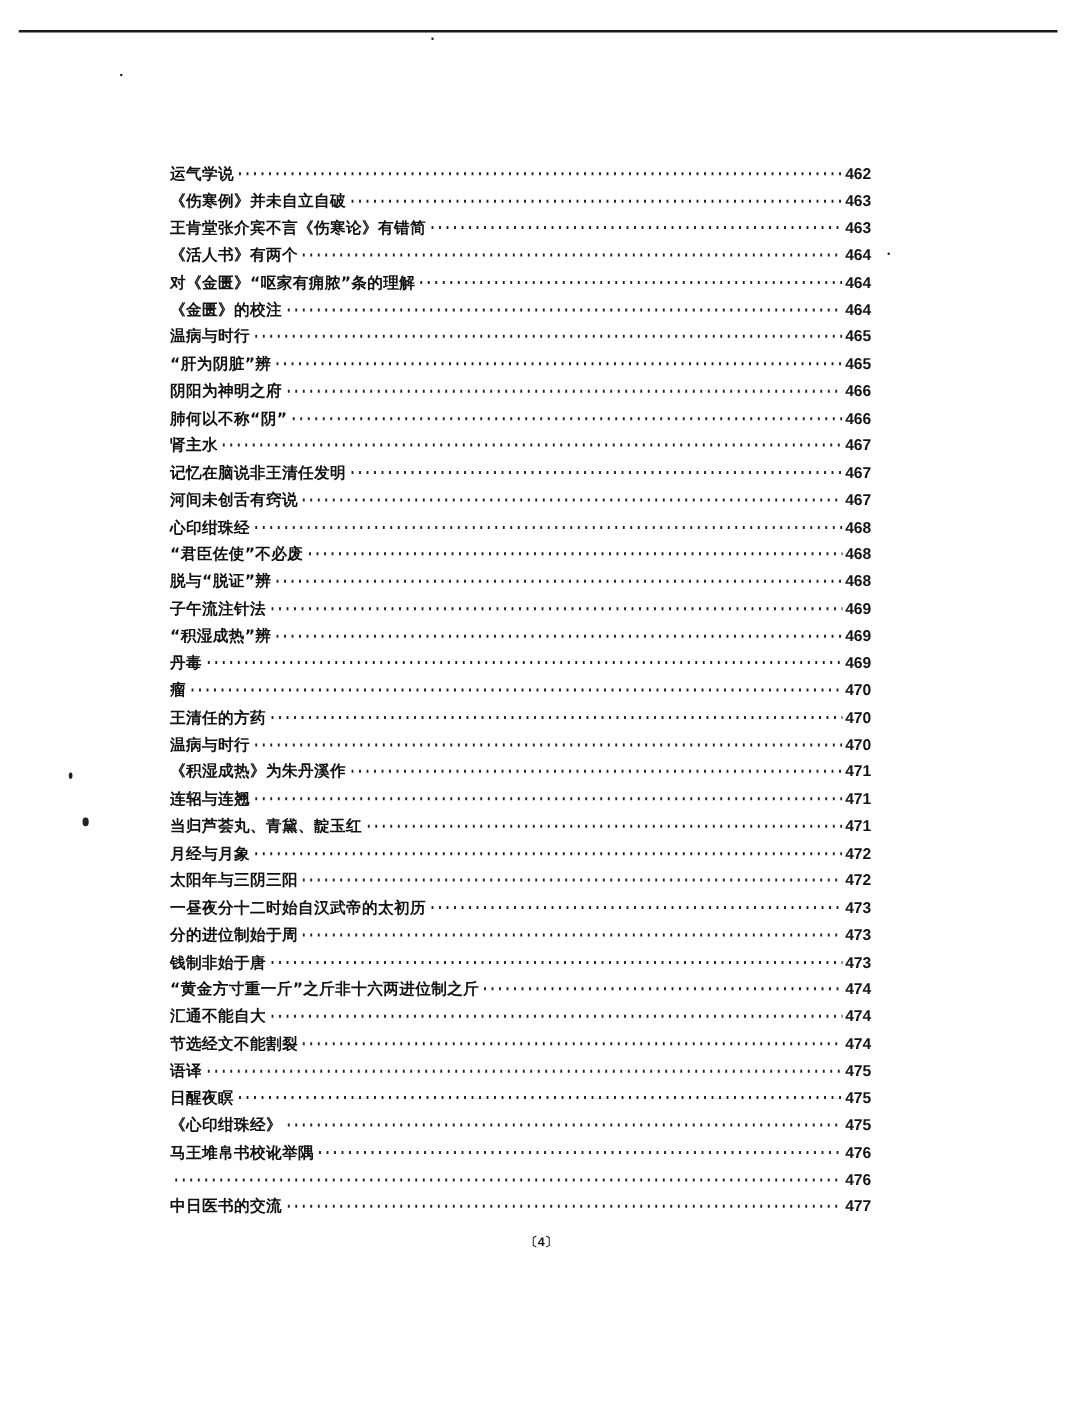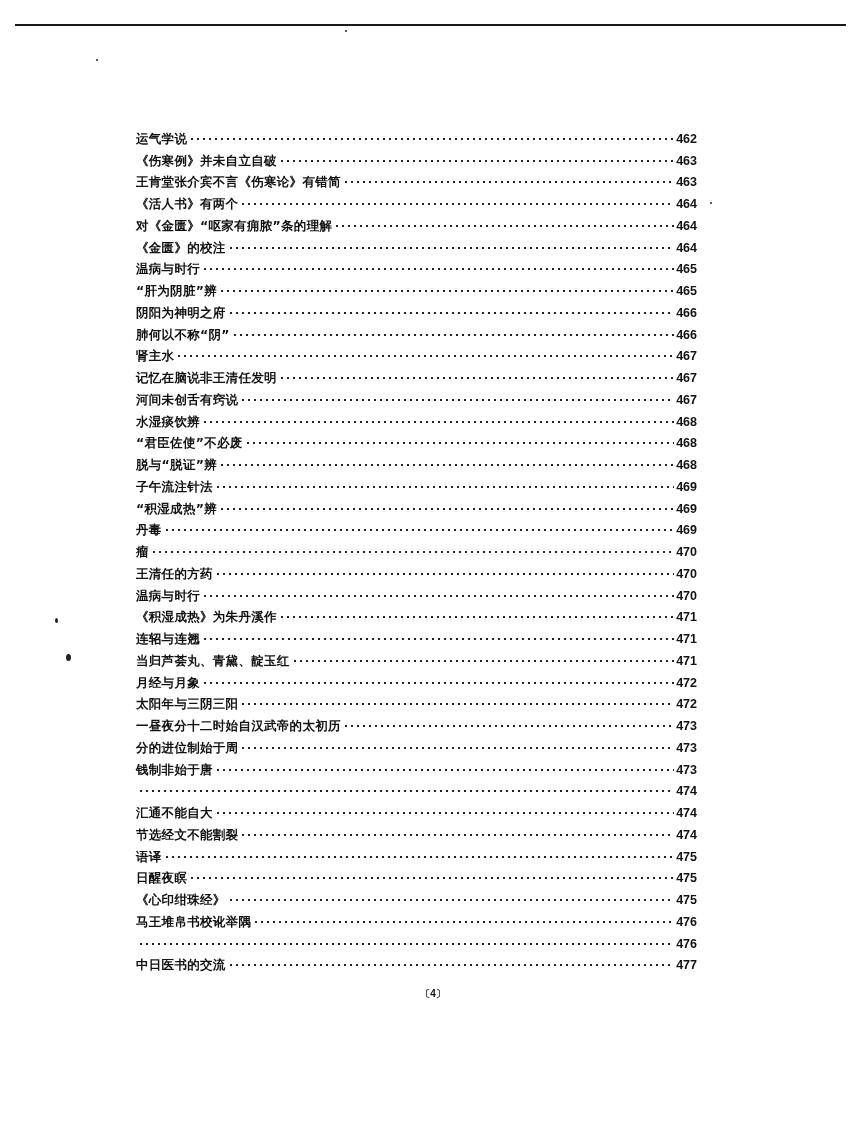--- a/index.html
+++ b/index.html
@@ -148,21 +148,21 @@
       <span class="toc-title">记忆在脑说非王清任发明</span>
       <span class="toc-leader"></span>
       <span class="toc-page">467</span>
     </div>
   <div class="toc-row">
       <span class="toc-title">河间未创舌有窍说</span>
       <span class="toc-leader"></span>
       <span class="toc-page">467</span>
     </div>
   <div class="toc-row">
-      <span class="toc-title">水湿痰饮辨</span>
+      <span class="toc-title">心印绀珠经</span>
       <span class="toc-leader"></span>
       <span class="toc-page">468</span>
     </div>
   <div class="toc-row">
       <span class="toc-title">“君臣佐使”不必废</span>
       <span class="toc-leader"></span>
       <span class="toc-page">468</span>
     </div>
   <div class="toc-row">
       <span class="toc-title">脱与“脱证”辨</span>
@@ -233,20 +233,21 @@
       <span class="toc-title">分的进位制始于周</span>
       <span class="toc-leader"></span>
       <span class="toc-page">473</span>
     </div>
   <div class="toc-row">
       <span class="toc-title">钱制非始于唐</span>
       <span class="toc-leader"></span>
       <span class="toc-page">473</span>
     </div>
   <div class="toc-row">
+      <span class="toc-title">“黄金方寸重一斤”之斤非十六两进位制之斤</span>
       <span class="toc-leader"></span>
       <span class="toc-page">474</span>
     </div>
   <div class="toc-row">
       <span class="toc-title">汇通不能自大</span>
       <span class="toc-leader"></span>
       <span class="toc-page">474</span>
     </div>
   <div class="toc-row">
       <span class="toc-title">节选经文不能割裂</span>

